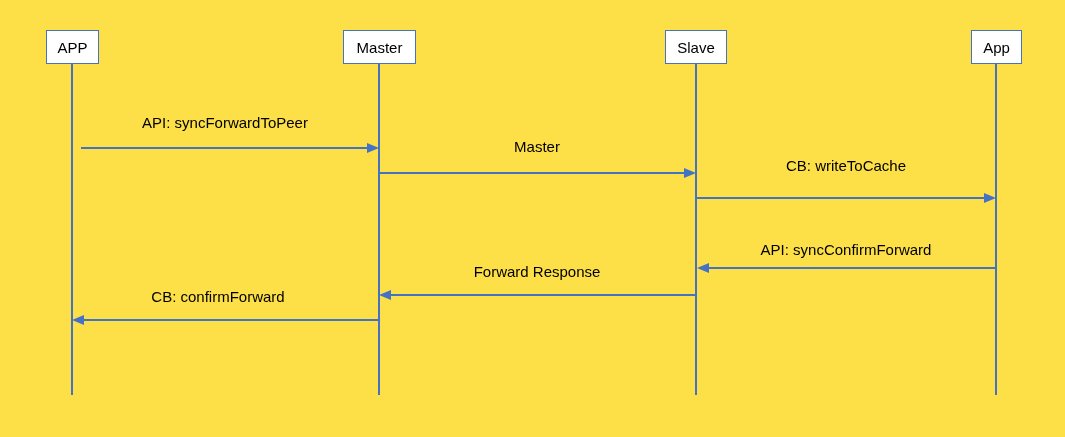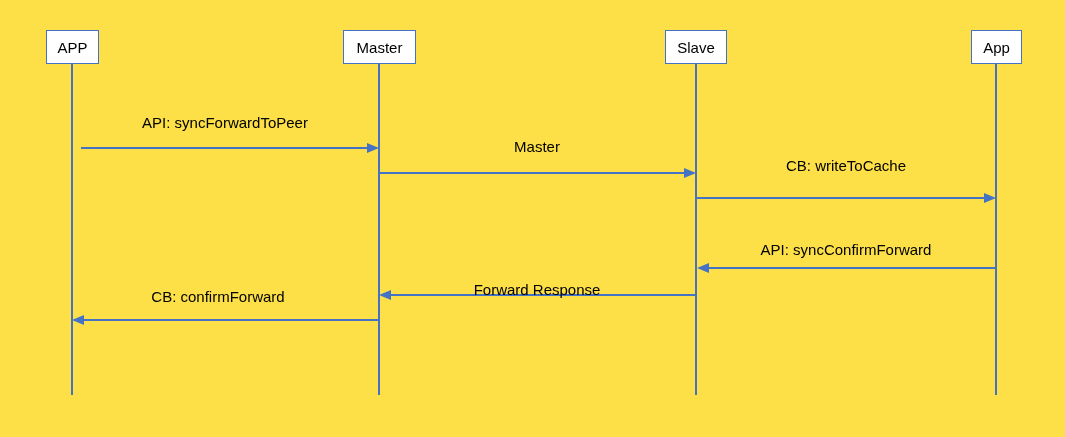--- a/index.html
+++ b/index.html
@@ -110,21 +110,21 @@
     <div class="arrowhead right" style="left:984px; top:193px;"></div>
   </div>
 
   <div>
     <div class="msg-label" style="left:736px; top:240px;">API: syncConfirmForward</div>
     <div class="msg-line" style="left:709px; top:267px; width:287px;"></div>
     <div class="arrowhead left" style="left:697px; top:263px;"></div>
   </div>
 
   <div>
-    <div class="msg-label" style="left:427px; top:280px;">Forward Response</div>
+    <div class="msg-label" style="left:427px; top:262px;">Forward Response</div>
     <div class="msg-line" style="left:391px; top:294px; width:305px;"></div>
     <div class="arrowhead left" style="left:379px; top:290px;"></div>
   </div>
 
   <div>
     <div class="msg-label" style="left:108px; top:287px;">CB: confirmForward</div>
     <div class="msg-line" style="left:84px; top:319px; width:295px;"></div>
     <div class="arrowhead left" style="left:72px; top:315px;"></div>
   </div>
 

